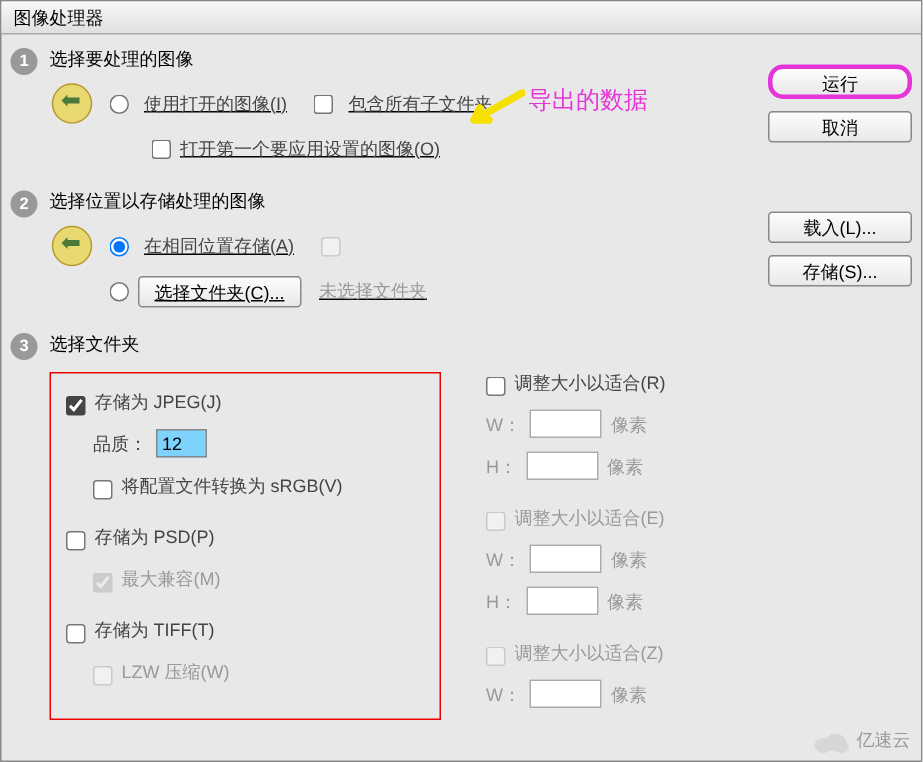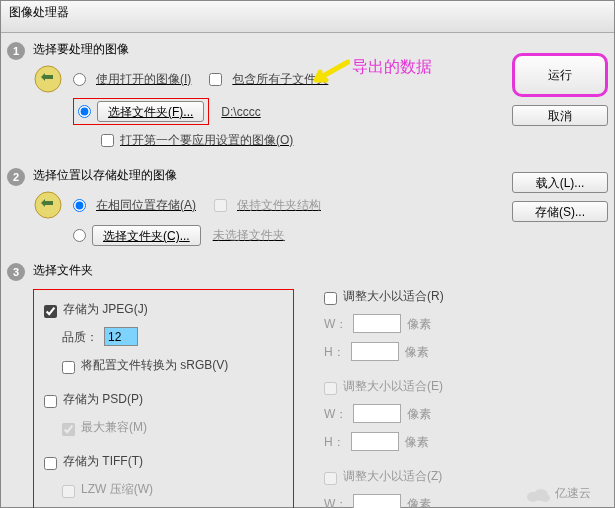--- a/index.html
+++ b/index.html
@@ -1,49 +1,49 @@
 <!DOCTYPE html>
 <html><head>
   <meta charset="utf-8">
   <style>
     * { box-sizing: border-box; margin: 0; padding: 0; font-family: "Microsoft YaHei", "SimSun", sans-serif; font-size: 12px; }
     body { background: #f0f0f0; width: 615px; height: 508px; overflow: hidden; position: relative; }
     .window { background: #e8e8e8; border: 1px solid #888; width: 615px; height: 508px; }
-    .titlebar { background: linear-gradient(#f8f8f8, #e0e0e0); height: 32px; padding: 3px 8px; border-bottom: 1px solid #aaa; font-size: 12px; }
+    .titlebar { background: linear-gradient(#f8f8f8, #e0e0e0); height: 22px; padding: 3px 8px; border-bottom: 1px solid #aaa; font-size: 12px; }
     .content { display: flex; padding: 8px 6px; gap: 8px; }
     .main { flex: 1; }
     .sidebar { width: 96px; display: flex; flex-direction: column; gap: 8px; padding-top: 12px; }
     .section { display: flex; align-items: flex-start; gap: 8px; margin-bottom: 12px; }
     .num-circle { width: 18px; height: 18px; border-radius: 50%; background: #999; color: #fff; font-weight: bold; display: flex; align-items: center; justify-content: center; font-size: 11px; flex-shrink: 0; margin-top: 1px; }
     .section-body { flex: 1; }
     .section-title { font-size: 12px; margin-bottom: 6px; }
     .row { display: flex; align-items: center; gap: 6px; margin-bottom: 4px; padding-left: 38px; min-height: 22px; }
     .row.no-indent { padding-left: 0; text-decoration: underline; }
     .radio { width: 13px; height: 13px; }
     .checkbox { width: 13px; height: 13px; }
     .btn { background: linear-gradient(#fdfdfd, #e8e8e8); border: 1px solid #888; border-radius: 3px; padding: 2px 10px; min-width: 90px; height: 21px; font-size: 12px; cursor: pointer; }
-    .btn-run { border: 3px solid #e535d8; border-radius: 10px; min-width: 88px; height: 44px; }
+    .btn-run { border: 3px solid #e535d8; border-radius: 10px; min-width: 88px; height: 23px; }
     .red-box { border: 1px solid #e00; position: relative; }
     .red-box-1 { padding: 2px 4px; }
     .red-box-2 { padding: 8px 10px 10px; margin-top: 4px; }
     .annotation { color: #e535d8; font-size: 16px; position: absolute; left: 352px; top: 57px; }
     .arrow { position: absolute; left: 310px; top: 58px; width: 40px; height: 30px; }
     .file-types { display: flex; gap: 30px; }
     .ft-left { flex: 1; }
     .ft-right { width: 180px; }
     .ft-group { margin-bottom: 14px; }
     .ft-row { display: flex; align-items: flex-end; gap: 6px; margin-bottom: 8px; min-height: 20px; }
     .ft-sub { padding-left: 18px; }
     .input-sm { width: 34px; height: 19px; border: 1px solid #888; padding: 1px 3px; background: #7dd3fc; }
     .input-px { width: 48px; height: 19px; border: 1px solid #aaa; padding: 1px 3px; background: #fff; }
     .lbl { color: #444; }
     .lbl-dis { color: #999; }
     .path-text { color: #444; margin-left: 6px; }
     .checked { accent-color: #444; }
-    .watermark { position: absolute; right: 24px; bottom: 6px; opacity: 0.6; display: flex; align-items: center; gap: 4px; color: #666; font-size: 13px; }
+    .watermark { position: absolute; right: 8px; bottom: 6px; opacity: 0.6; display: flex; align-items: center; gap: 4px; color: #666; font-size: 13px; }
     .cloud { width: 26px; height: 16px; }
     .icon-row { display: flex; align-items: center; gap: 10px; }
     .folder-svg { flex-shrink: 0; }
   </style>
 </head>
 <body>
 
 <div class="window">
   <div class="titlebar">
     <span>图像处理器</span>
@@ -58,47 +58,39 @@
           <div class="row no-indent icon-row">
             <svg class="folder-svg" width="30" height="30" viewBox="0 0 30 30">
               <circle cx="15" cy="15" r="13" fill="#e8d870" stroke="#b89830"></circle>
               <path d="M8 13 L12 9 L12 11 L20 11 L20 15 L12 15 L12 17 Z" fill="#4a7a3a"></path>
             </svg>
             <input type="radio" class="radio" style="">
             <span class="lbl">使用打开的图像(I)</span>
             <input type="checkbox" class="checkbox" style="margin-left: 8px;">
             <span class="lbl">包含所有子文件夹</span>
           </div>
-          <div class="row no-indent" style="padding-left:40px">
-            <span class="red-box red-box-1" style="display:flex;align-items:center;gap:6px">
-              <input type="radio" class="radio" checked="" style="">
-              <button class="btn">选择文件夹(F)...</button>
-            </span>
-            <span class="path-text">D:\cccc</span>
-          </div>
           <div class="row no-indent" style="padding-left:68px">
             <input type="checkbox" class="checkbox" style="">
             <span class="lbl">打开第一个要应用设置的图像(O)</span>
           </div>
         </div>
       </div>
 
       <div class="section">
         <div class="num-circle">2</div>
         <div class="section-body">
           <div class="section-title">选择位置以存储处理的图像</div>
           <div class="row no-indent icon-row">
             <svg class="folder-svg" width="30" height="30" viewBox="0 0 30 30">
               <circle cx="15" cy="15" r="13" fill="#e8d870" stroke="#b89830"></circle>
               <path d="M8 13 L12 9 L12 11 L20 11 L20 15 L12 15 L12 17 Z" fill="#4a7a3a"></path>
             </svg>
             <input type="radio" class="radio" checked="" style="">
             <span class="lbl">在相同位置存储(A)</span>
             <input type="checkbox" class="checkbox" style="margin-left: 8px;" disabled="">
-            <span class="lbl-dis">保持文件夹结构</span>
           </div>
           <div class="row no-indent" style="padding-left:40px">
             <input type="radio" class="radio" style="">
             <button class="btn">选择文件夹(C)...</button>
             <span class="lbl-dis" style="margin-left:6px">未选择文件夹</span>
           </div>
         </div>
       </div>
 
       <div class="section">

